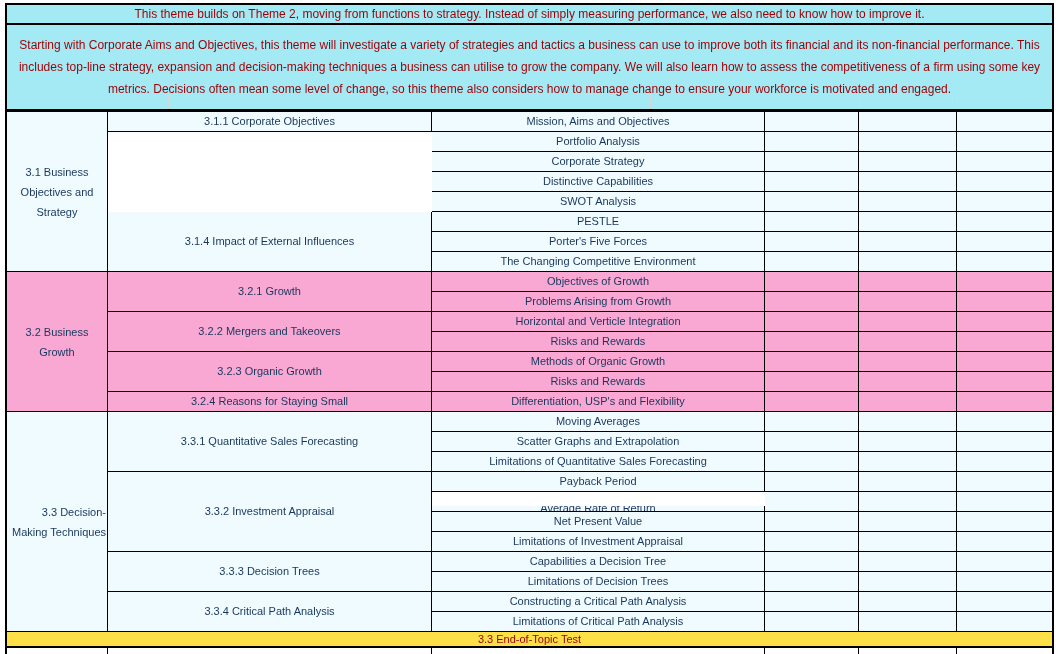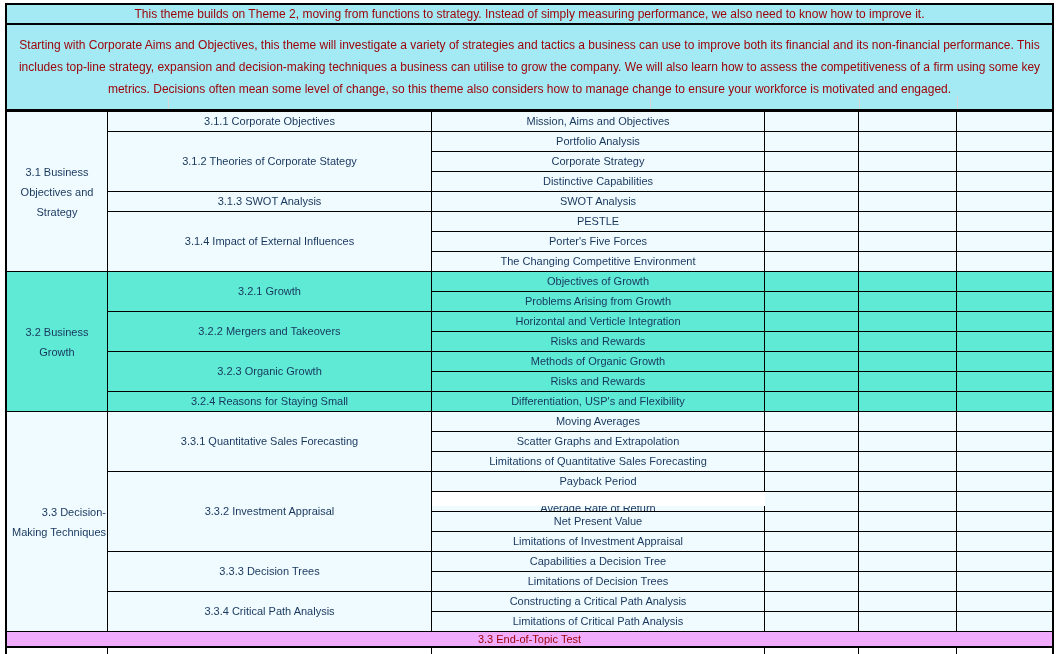--- a/index.html
+++ b/index.html
@@ -25,24 +25,24 @@
     grid-template-columns:101px 324px 333px 94px 98px 95px;
     grid-template-rows:repeat(26,20px) 14px;
   }
   .cell{
     box-sizing:border-box;border-right:1px solid #000;border-bottom:1px solid #000;
     display:flex;align-items:center;justify-content:center;text-align:center;
     font-size:11px;color:#17365D;overflow:hidden;line-height:13px;
   }
   .cell.last-col{border-right:none;}
   .azure{background:#F0FBFF;}
-  .ivory{background:#5eead4;}
+  .ivory{background:#f9a8d4;}
   .theme{line-height:20px;padding:0 1px;}
   .footer-row{
-    background:#f0abfc;color:#9C0006;border:none;font-size:11px;
+    background:#fde047;color:#9C0006;border:none;font-size:11px;
     display:flex;align-items:center;justify-content:center;
   }
   
   .partial-row{
     position:absolute;left:5px;top:648px;width:1049px;height:6px;
     box-sizing:border-box;border-left:2px solid #000;border-right:2px solid #000;
     display:grid;grid-template-columns:101px 324px 333px 94px 98px 95px;
   }
   .partial-row div{box-sizing:border-box;border-right:1px solid #000;background:#fff;}
   .partial-row div.last-col{border-right:none;}
@@ -61,34 +61,32 @@
   <div class="gap-line" style="left:859px"></div>
   <div class="gap-line" style="left:957px"></div>
 
   <div class="topic-table" id="topic-table">
       <div class="cell theme azure" style="grid-area: 1 / 1 / span 8;">3.1 Business Objectives and Strategy</div>
       <div class="cell subtopic azure" style="grid-area: 1 / 2 / span 1;">3.1.1 Corporate Objectives</div>
       <div class="cell lesson azure" style="grid-area: 1 / 3;">Mission, Aims and Objectives</div>
       <div class="cell progress azure" style="grid-area: 1 / 4;"></div>
       <div class="cell progress azure" style="grid-area: 1 / 5;"></div>
       <div class="cell progress azure last-col" style="grid-area: 1 / 6;"></div>
-      <div class="cell subtopic azure" style="grid-area: 2 / 2 / span 3;">3.1.2 Theories of Corporate Stategy</div>
       <div class="cell lesson azure" style="grid-area: 2 / 3;">Portfolio Analysis</div>
       <div class="cell progress azure" style="grid-area: 2 / 4;"></div>
       <div class="cell progress azure" style="grid-area: 2 / 5;"></div>
       <div class="cell progress azure last-col" style="grid-area: 2 / 6;"></div>
       <div class="cell lesson azure" style="grid-area: 3 / 3;">Corporate Strategy</div>
       <div class="cell progress azure" style="grid-area: 3 / 4;"></div>
       <div class="cell progress azure" style="grid-area: 3 / 5;"></div>
       <div class="cell progress azure last-col" style="grid-area: 3 / 6;"></div>
       <div class="cell lesson azure" style="grid-area: 4 / 3;">Distinctive Capabilities</div>
       <div class="cell progress azure" style="grid-area: 4 / 4;"></div>
       <div class="cell progress azure" style="grid-area: 4 / 5;"></div>
       <div class="cell progress azure last-col" style="grid-area: 4 / 6;"></div>
-      <div class="cell subtopic azure" style="grid-area: 5 / 2 / span 1;">3.1.3 SWOT Analysis</div>
       <div class="cell lesson azure" style="grid-area: 5 / 3;">SWOT Analysis</div>
       <div class="cell progress azure" style="grid-area: 5 / 4;"></div>
       <div class="cell progress azure" style="grid-area: 5 / 5;"></div>
       <div class="cell progress azure last-col" style="grid-area: 5 / 6;"></div>
       <div class="cell subtopic azure" style="grid-area: 6 / 2 / span 3;">3.1.4 Impact of External Influences</div>
       <div class="cell lesson azure" style="grid-area: 6 / 3;">PESTLE</div>
       <div class="cell progress azure" style="grid-area: 6 / 4;"></div>
       <div class="cell progress azure" style="grid-area: 6 / 5;"></div>
       <div class="cell progress azure last-col" style="grid-area: 6 / 6;"></div>
       <div class="cell lesson azure" style="grid-area: 7 / 3;">Porter's Five Forces</div>

